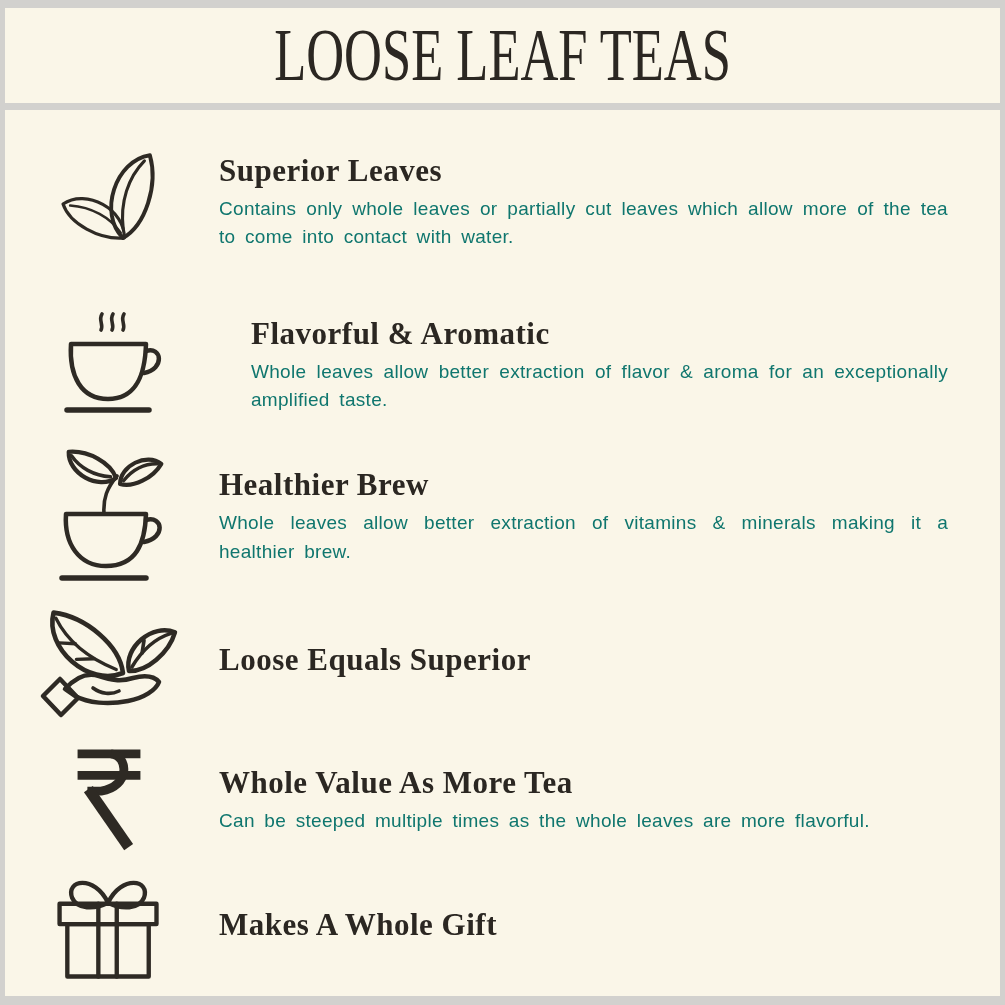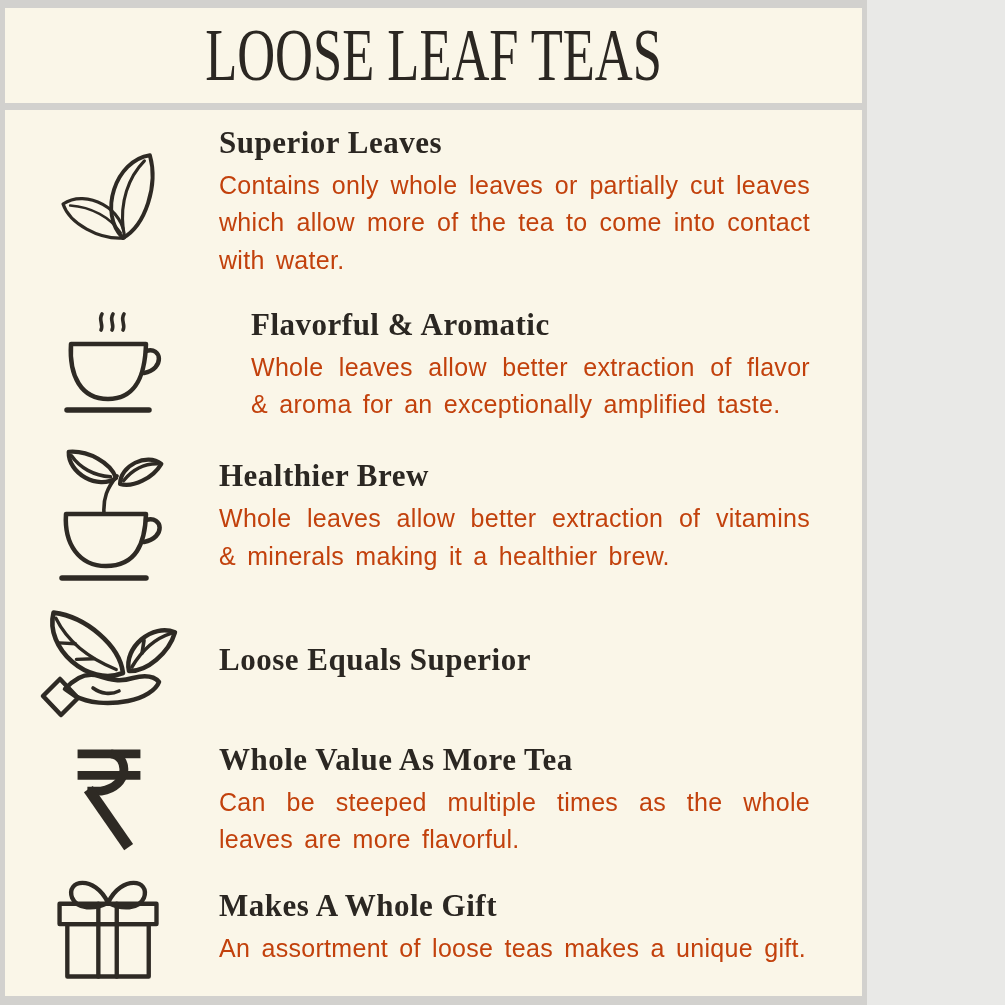--- a/index.html
+++ b/index.html
@@ -3,21 +3,21 @@
 <meta charset="utf-8">
 <style>
   html,body{margin:0;padding:0;}
   body{
     width:1005px;height:1005px;
     background:#e9e9e7;
     font-family:"Liberation Sans", sans-serif;
   }
   .card{
     box-sizing:border-box;
-    width:867px;height:1005px;
+    width:1005px;height:1005px;
     background:#FAF6E8;
     border-top:8px solid #D2D1CE;
     border-bottom:9px solid #D2D1CE;
     border-left:5px solid #D2D1CE;
     border-right:5px solid #D2D1CE;
     display:flex;flex-direction:column;
   }
   header{
     height:95px;flex:0 0 auto;
     display:flex;align-items:center;justify-content:center;
@@ -56,23 +56,23 @@
   h2{
     margin:0 0 6px 0;
     font-family:"Liberation Serif", serif;
     font-weight:bold;
     font-size:31px;
     letter-spacing:0.5px;
     color:#2B2722;
   }
   .text-cell p{
     margin:0;
-    font-size:25px;
+    font-size:19px;
     line-height:1.5;
-    color:#c2410c;
+    color:#0f766e;
     letter-spacing:0.3px;
     word-spacing:4px;
     text-align:justify;
     text-align-last:left;
   }
   svg{display:block;}
   svg .st{
     fill:none;stroke:#2E2A24;stroke-width:4.5;
     stroke-linecap:round;stroke-linejoin:round;
   }
@@ -198,18 +198,17 @@
           <path class="st" d="M64 31 C50 2 20 7 27 26 C32 38 50 38 64 31 Z"></path>
           <path class="st" d="M64 31 C78 2 108 7 101 26 C96 38 78 38 64 31 Z"></path>
           <rect class="st" x="14" y="32" width="100" height="21"></rect>
           <rect class="st" x="22" y="53" width="84" height="54"></rect>
           <path class="st" d="M54 32 L54 107"></path>
           <path class="st" d="M73 32 L73 107"></path>
         </svg>
       </div>
       <div class="text-cell">
         <h2>Makes A Whole Gift</h2>
-        <p>An assortment of loose teas makes a unique gift.</p>
       </div>
     </section>
 
   </main>
 </div>
 
 </body></html>

